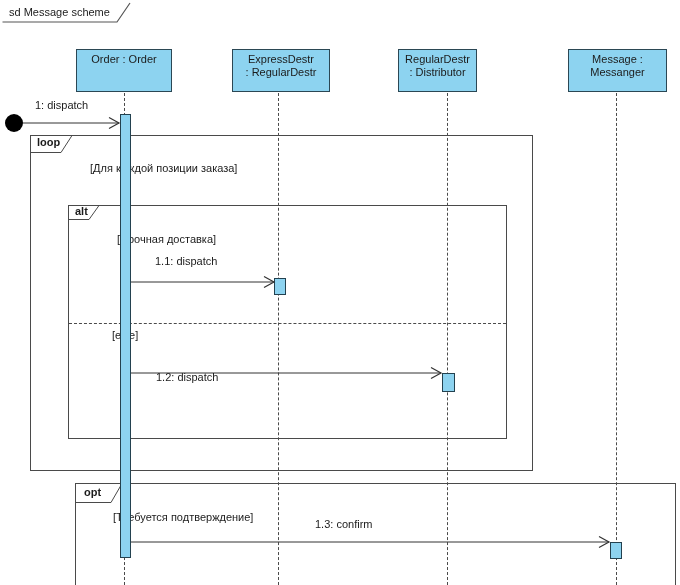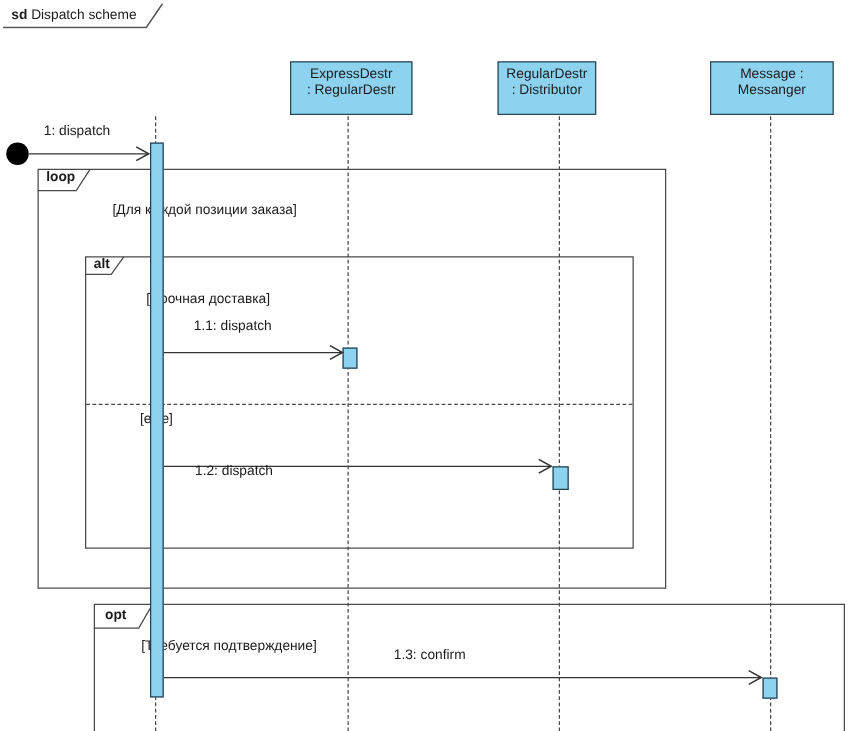--- a/index.html
+++ b/index.html
@@ -5,21 +5,21 @@
   html,body{margin:0;padding:0;background:#fff;}
   .canvas{
     position:relative;width:680px;height:585px;background:#ffffff;
     font-family:"Liberation Sans",sans-serif;font-size:11px;color:#1b1b1b;
     overflow:hidden;
   }
   
   .title-tab{position:absolute;left:2px;top:2px;width:132px;height:21px;}
   .title-tab svg{position:absolute;left:0;top:0;}
   .title-tab .txt{position:absolute;left:7px;top:4px;white-space:nowrap;}
-  .kw{font-weight:bold;}
+  .kw{font-weight:normal;}
   
   .lifeline-line{position:absolute;top:93px;height:492px;width:0;border-left:1px dashed #4a4a4a;}
   .head{
     position:absolute;top:49px;height:43px;box-sizing:border-box;
     background:#8dd3f0;border:1px solid #2b4754;
     display:flex;justify-content:center;padding-top:3px;
     text-align:center;white-space:pre-line;line-height:13px;
   }
   
   .frame{position:absolute;border:1px solid #4a4a4a;background:transparent;box-sizing:border-box;}
@@ -39,21 +39,21 @@
 <body>
 
 <div class="canvas">
 
   <div class="title-tab">
     <svg width="132" height="21">
       <polyline points="0.5,20 115,20 128,1" fill="none" stroke="#555" stroke-width="1.2"></polyline>
     </svg>
     <div class="txt">
       <span class="kw">sd</span>
-      <span>Dispatch scheme</span>
+      <span>Message scheme</span>
     </div>
   </div>
 
   <div class="lifeline-line" style="left:124px"></div>
   <div class="lifeline-line" style="left:278px"></div>
   <div class="lifeline-line" style="left:447px"></div>
   <div class="lifeline-line" style="left:616px"></div>
 
   <div class="frame" style="left:30px;top:135px;width:503px;height:336px">
     <div class="op-label" style="width:43px;height:18px">
@@ -80,20 +80,21 @@
   <div class="frame" style="left:75px;top:483px;width:601px;height:110px">
     <div class="op-label" style="width:48px;height:20px">
       <svg width="48" height="21">
           <polyline points="0,19.5 36,19.5 47,0.5" fill="none" stroke="#4a4a4a"></polyline>
         </svg>
       <span class="op" style="left:9px;top:3px">opt</span>
     </div>
   </div>
   <div class="guard" style="left:113px;top:511px">[Требуется подтверждение]</div>
 
+  <div class="head" style="left:76px;width:96px">Order : Order</div>
   <div class="head" style="left:232px;width:98px">ExpressDestr
 : RegularDestr</div>
   <div class="head" style="left:398px;width:79px">RegularDestr
 : Distributor</div>
   <div class="head" style="left:568px;width:99px">Message :
 Messanger</div>
 
   <div class="activation" style="left:120px;top:114px;width:11px;height:444px"></div>
   <div class="activation" style="left:274px;top:278px;width:12px;height:17px"></div>
   <div class="activation" style="left:442px;top:373px;width:13px;height:19px"></div>

